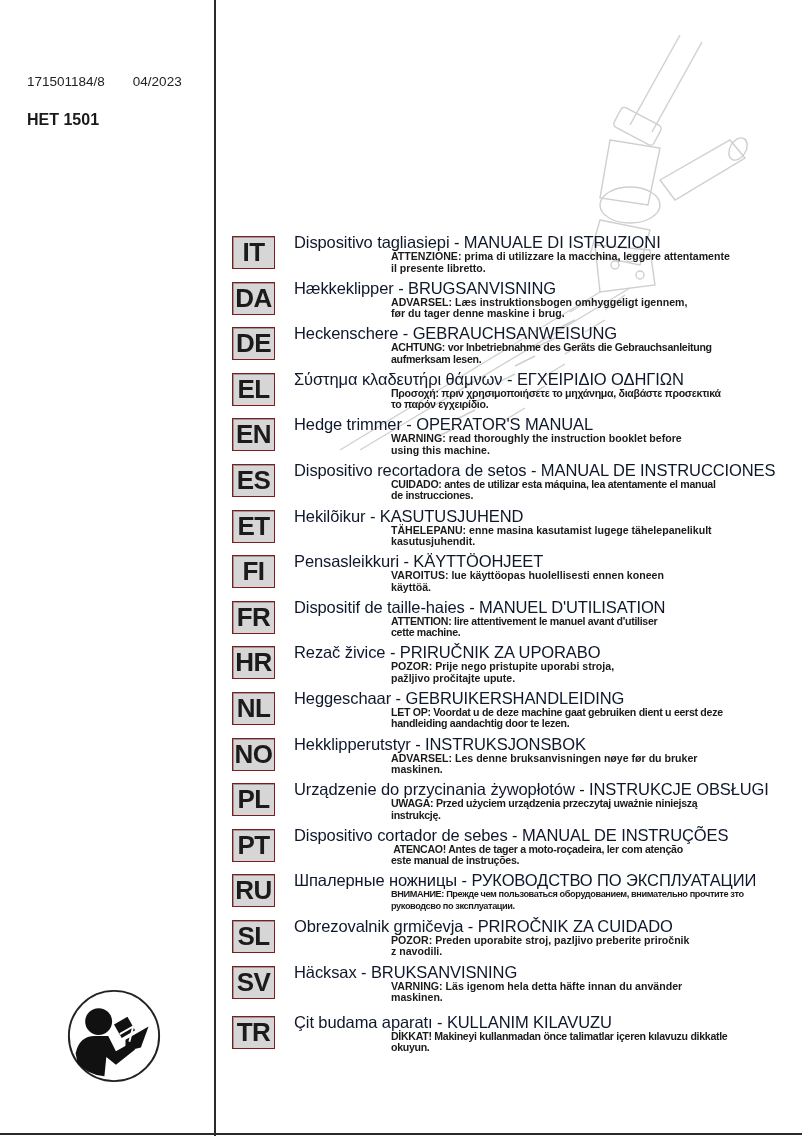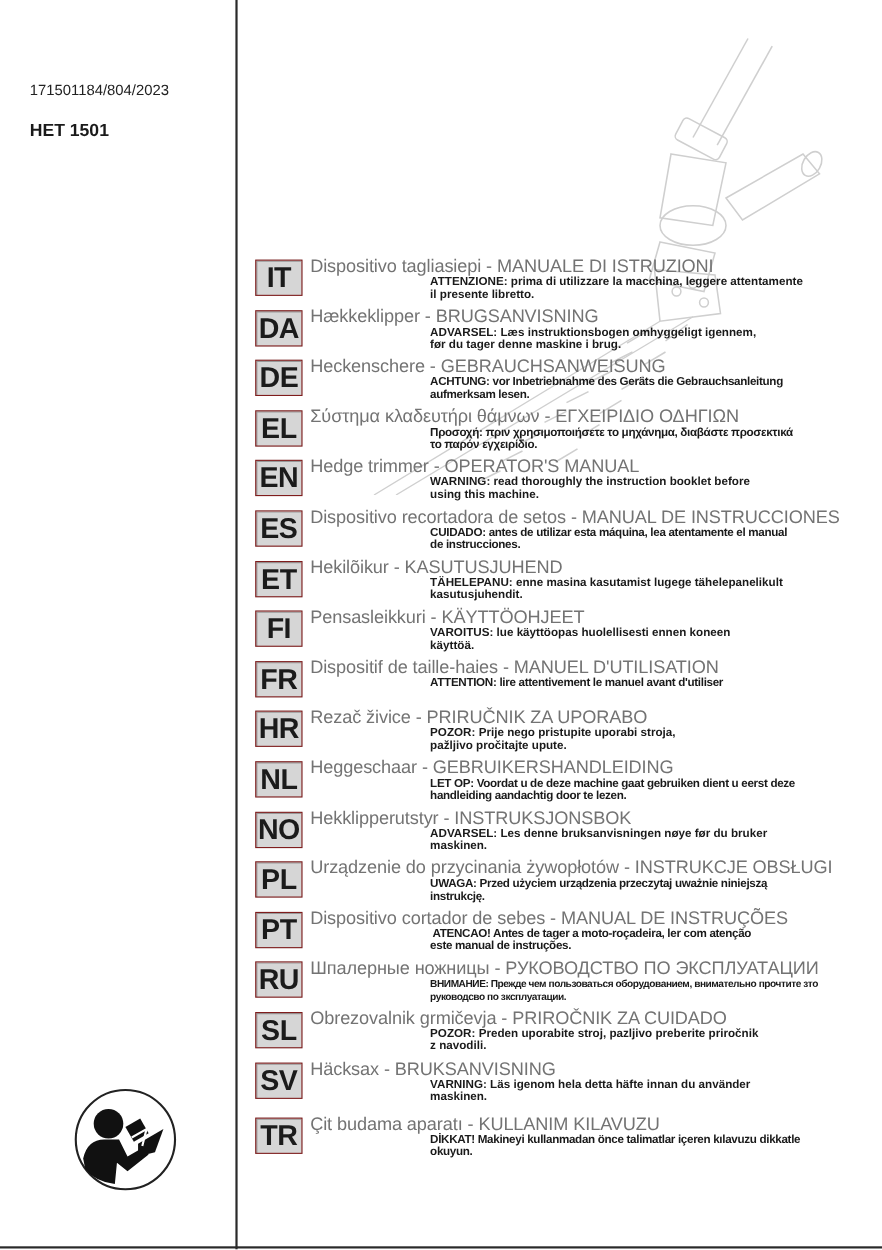--- a/index.html
+++ b/index.html
@@ -1,32 +1,32 @@
 <!DOCTYPE html>
 <html><head>
 <meta charset="utf-8">
 <style>
   html, body { margin: 0; padding: 0; background: #ffffff; }
   body { width: 802px; height: 1136px; position: relative; overflow: hidden;
          font-family: "Liberation Sans", sans-serif; color: #1a1a1a; }
   .vline { position: absolute; left: 214px; top: 0; width: 2px; height: 1136px; background: #2a2a2a; }
   .hline { position: absolute; left: 0; top: 1133px; width: 802px; height: 2px; background: #2a2a2a; }
   .code-line { position: absolute; left: 27px; top: 74px; font-size: 13.5px; color: #222; white-space: pre; }
-  .code-line span.date { }
+  .code-line span.date { margin-left: 28px; }
   .model { position: absolute; left: 27px; top: 111px; font-size: 16px; font-weight: bold; color: #1a1a1a; text-align: right; }
   .illustration { position: absolute; left: 300px; top: 30px; width: 460px; height: 420px; }
   .book-icon { position: absolute; left: 66px; top: 988px; width: 96px; height: 96px; }
 
   .lang-list { position: absolute; left: 232px; top: 234px; width: 570px; }
   .entry { position: relative; height: 45.6px; }
   .badge { position: absolute; left: 0; top: 2px; width: 41px; height: 31px;
            background: #d6d6d6; border: 1px solid #7f1d1d; box-shadow: 1px 1px 0 #999 inset;
            font-weight: bold; font-size: 26px; line-height: 31px; text-align: center; color: #1b1b1b;
            letter-spacing: -0.5px; }
-  .title { position: absolute; left: 50px; top: -1px; font-size: 16.5px; color: #737373; white-space: nowrap; letter-spacing: -0.1px; text-align: right; }
+  .title { position: absolute; left: 62px; top: -1px; font-size: 16.5px; color: #0f172a; white-space: nowrap; letter-spacing: -0.1px; text-align: right; }
   .warn { position: absolute; left: 159px; top: 17px; font-size: 10.6px; line-height: 11.5px; font-weight: bold; color: #1a1a1a; width: 400px; }
   .warn.narrow { font-stretch: condensed; letter-spacing: -0.3px; }
 </style>
 </head>
 <body>
 
 <div class="vline"></div>
 <div class="hline"></div>
 
 <div class="code-line"><span>171501184/8</span><span class="date">04/2023</span></div>
@@ -114,20 +114,21 @@
     <div class="warn">
         <div>VAROITUS: lue käyttöopas huolellisesti ennen koneen</div>
         <div>käyttöä.</div>
       </div>
   </div>
   <div class="entry">
     <div class="badge">FR</div>
     <div class="title">Dispositif de taille-haies  - MANUEL D'UTILISATION</div>
     <div class="warn narrow">
         <div>ATTENTION: lire attentivement le manuel avant d'utiliser</div>
+        <div>cette machine.</div>
       </div>
   </div>
   <div class="entry">
     <div class="badge">HR</div>
     <div class="title">Rezač živice - PRIRUČNIK ZA UPORABO</div>
     <div class="warn">
         <div>POZOR: Prije nego pristupite uporabi stroja,</div>
         <div>pažljivo pročitajte upute.</div>
       </div>
   </div>

